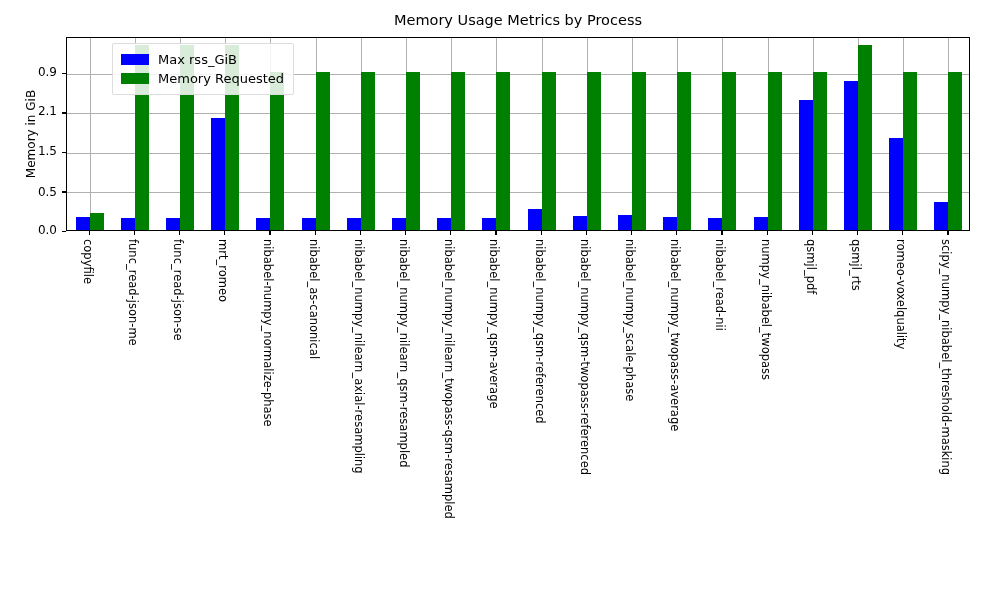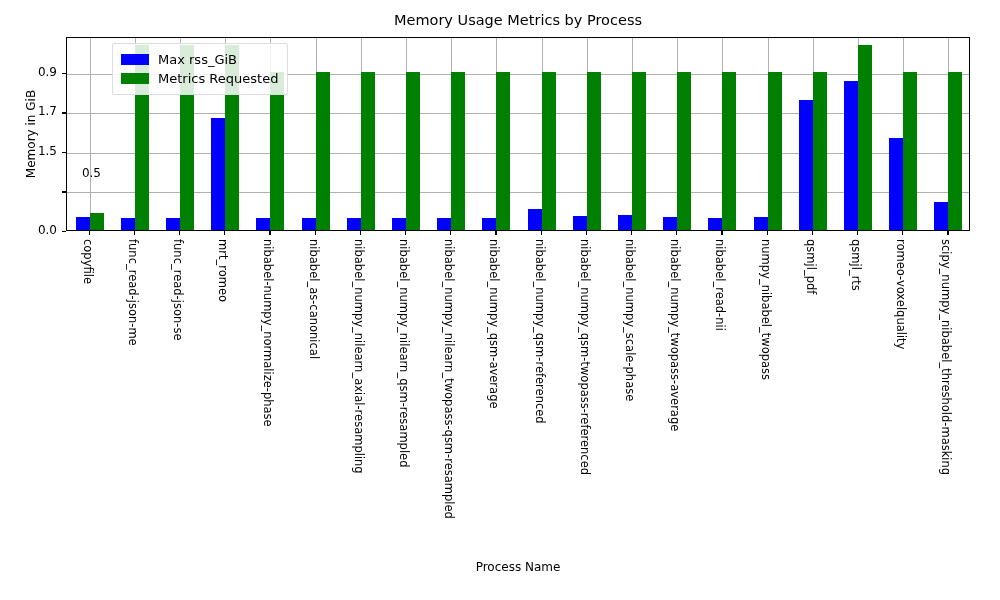--- a/index.html
+++ b/index.html
@@ -162,21 +162,20 @@
 </style>
 </head>
 <body>
 
 <div id="figure">
 
   <div id="chart-title">Memory Usage Metrics by Process</div>
 
   <div id="ylabel" style="width: 194px; transform: translate(22px, 231px) rotate(-90deg);">Memory in GiB</div>
 
-  <div id="xlabel">Process Name</div>
 
   <div id="plot">
     <div id="gridlines">
         <div class="gridline" style="top: 154.408px;"></div>
         <div class="gridline" style="top: 114.816px;"></div>
         <div class="gridline" style="top: 75.2245px;"></div>
         <div class="gridline" style="top: 35.6327px;"></div>
       </div>
     <div id="vgridlines">
         <div class="vgridline" style="left: 22.6px;"></div>
@@ -241,25 +240,25 @@
         <div class="bar bar-green" title="romeo-voxelquality — Memory Requested: 2" style="background: rgb(0, 128, 0); width: 14.012px; height: 158.367px; left: 836.2px;"></div>
         <div class="bar bar-blue" title="scipy_numpy_nibabel_threshold-masking — Max rss_GiB: 0.35" style="background: rgb(0, 0, 255); width: 14.012px; height: 27.7143px; left: 867.388px;"></div>
         <div class="bar bar-green" title="scipy_numpy_nibabel_threshold-masking — Memory Requested: 2" style="background: rgb(0, 128, 0); width: 14.012px; height: 158.367px; left: 881.4px;"></div>
       </div>
   </div>
 
   <div id="yticks">
       <div class="ytick-mark" style="left: 62px; top: 231px;"></div>
       <div class="ytick-label" style="right: auto; left: 0px; width: 57px; top: 223px;">0.0</div>
       <div class="ytick-mark" style="left: 62px; top: 191.408px;"></div>
-      <div class="ytick-label" style="right: auto; left: 0px; width: 57px; top: 166px; margin-left: 44px;">0.5</div>
+      <div class="ytick-label" style="right: auto; left: 0px; width: 57px; top: 185px;">0.5</div>
       <div class="ytick-mark" style="left: 62px; top: 151.816px;"></div>
       <div class="ytick-label" style="right: auto; left: 0px; width: 57px; top: 143.816px;">1.5</div>
       <div class="ytick-mark" style="left: 62px; top: 112.224px;"></div>
-      <div class="ytick-label" style="right: auto; left: 0px; width: 57px; top: 104.224px;">1.7</div>
+      <div class="ytick-label" style="right: auto; left: 0px; width: 57px; top: 104.224px;">2.1</div>
       <div class="ytick-mark" style="left: 62px; top: 72.6327px;"></div>
       <div class="ytick-label" style="right: auto; left: 0px; width: 57px; top: 64.6327px;">0.9</div>
     </div>
   <div id="xticks">
       <div class="xtick-mark" style="left: 88.6px; top: 231px;"></div>
       <div class="xtick-label" style="left: 93.6px; top: 239px; width: 310px; transform: rotate(90deg); transform-origin: 0px 0px; text-align: left;">copyfile</div>
       <div class="xtick-mark" style="left: 133.8px; top: 231px;"></div>
       <div class="xtick-label" style="left: 138.8px; top: 239px; width: 310px; transform: rotate(90deg); transform-origin: 0px 0px; text-align: left;">func_read-json-me</div>
       <div class="xtick-mark" style="left: 179px; top: 231px;"></div>
       <div class="xtick-label" style="left: 184px; top: 239px; width: 310px; transform: rotate(90deg); transform-origin: 0px 0px; text-align: left;">func_read-json-se</div>
@@ -299,17 +298,17 @@
       <div class="xtick-label" style="left: 952.4px; top: 239px; width: 310px; transform: rotate(90deg); transform-origin: 0px 0px; text-align: left;">scipy_numpy_nibabel_threshold-masking</div>
     </div>
 
   <div id="legend">
     <div class="legend-row">
       <span class="legend-swatch" style="background:#0000ff"></span>
       <span class="legend-text">Max rss_GiB</span>
     </div>
     <div class="legend-row">
       <span class="legend-swatch" style="background:#008000"></span>
-      <span class="legend-text">Metrics Requested</span>
+      <span class="legend-text">Memory Requested</span>
     </div>
   </div>
 
 </div>
 
 </body></html>

